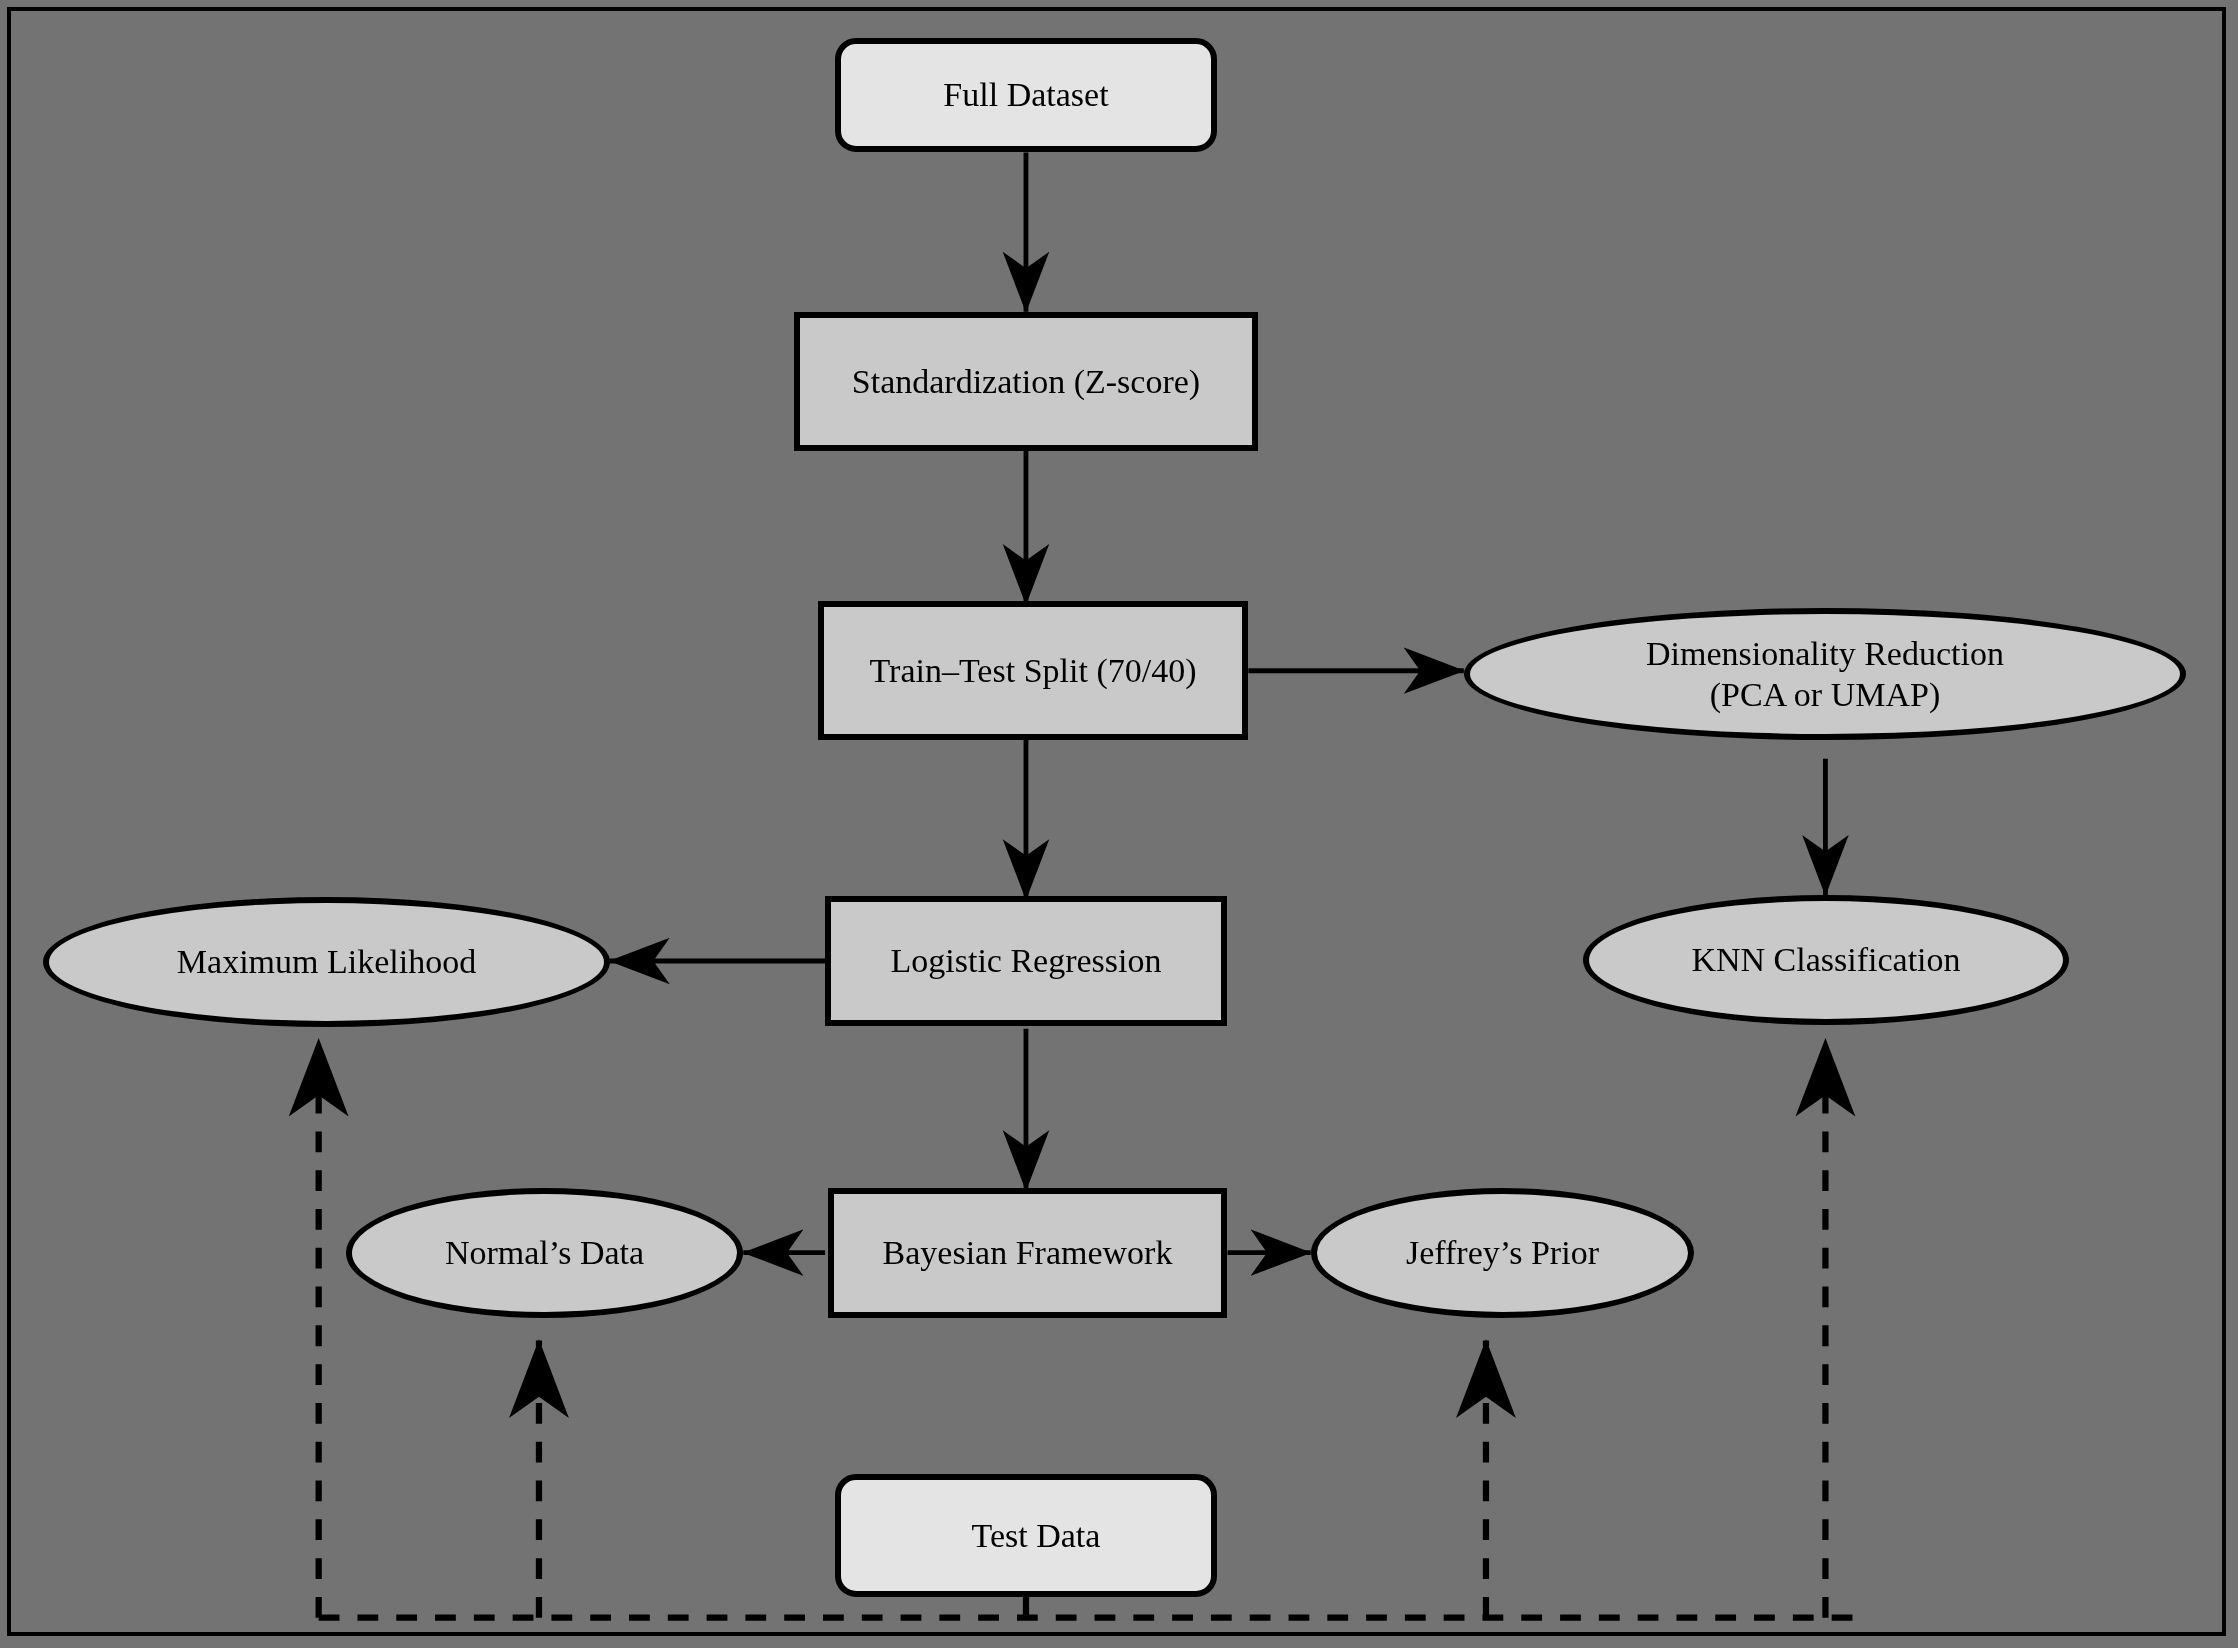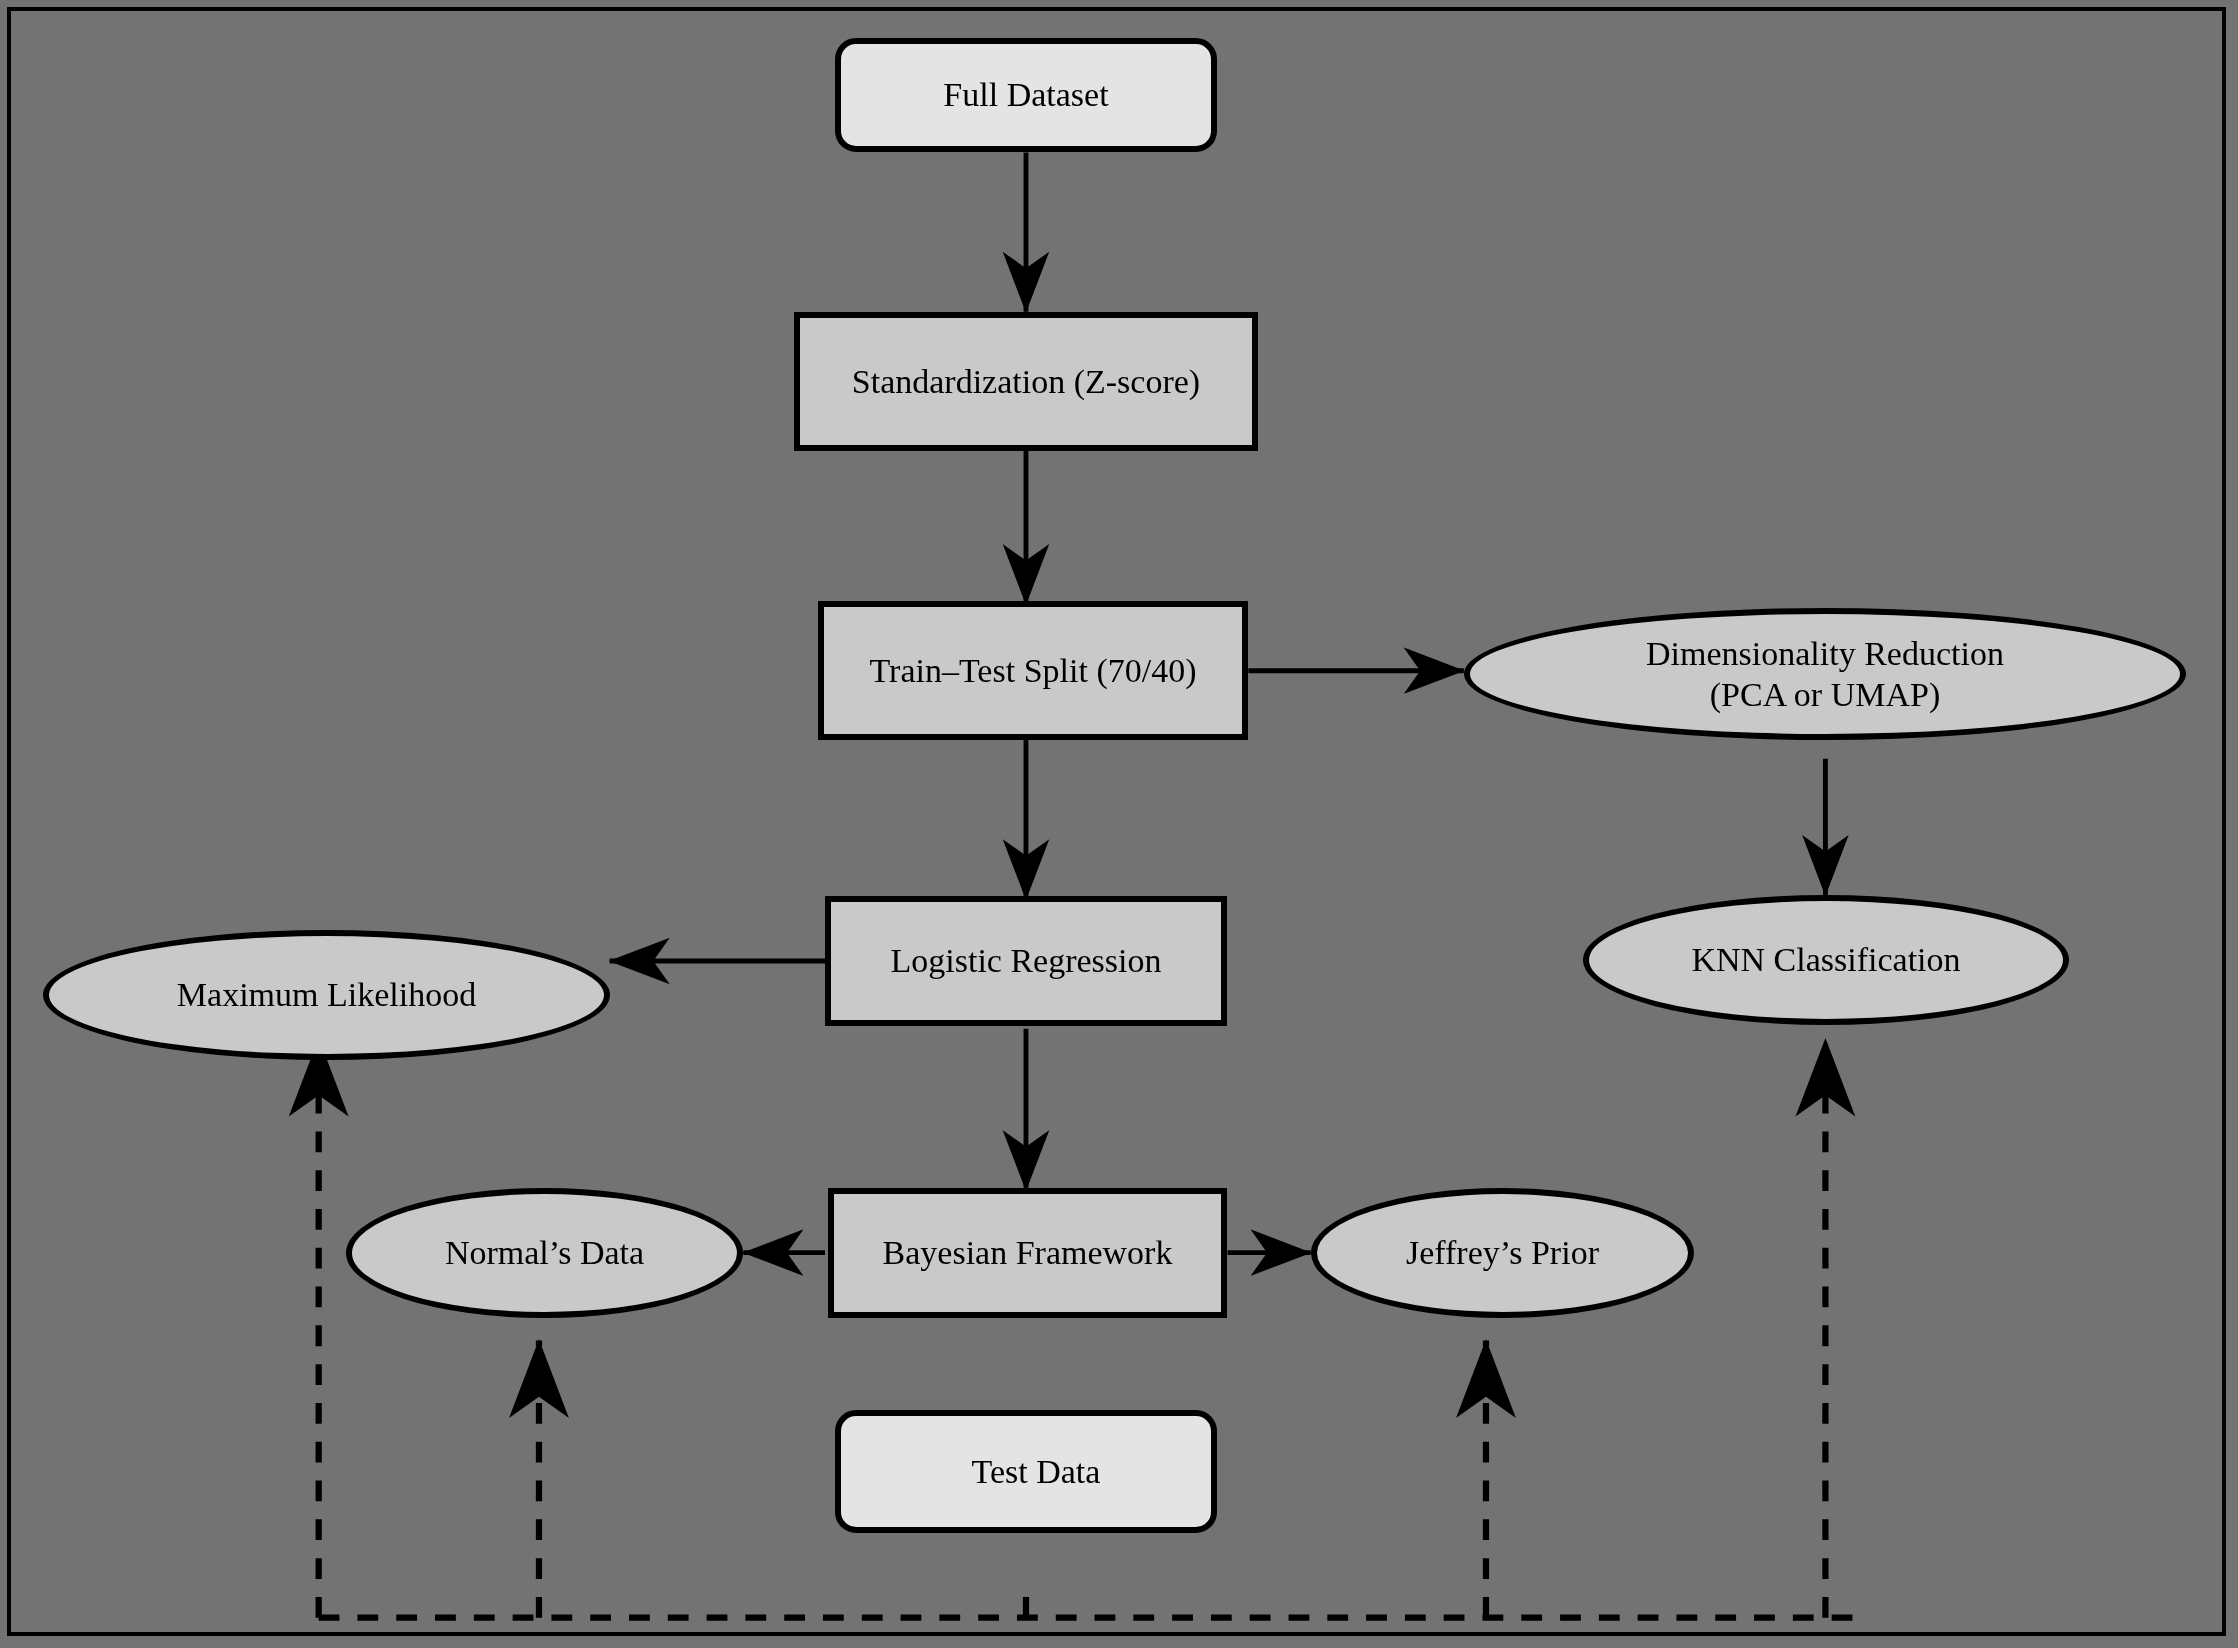--- a/index.html
+++ b/index.html
@@ -117,38 +117,38 @@
     <span class="node-label">
       <span>Dimensionality Reduction</span><br>
       <span>(PCA or UMAP)</span>
     </span>
   </div>
 
   <div class="node node-rect" style="left:825px; top:896px; width:402px; height:130px;font-family:Liberation Serif, serif;">
     <span class="node-label">Logistic Regression</span>
   </div>
 
-  <div class="node node-ellipse" style="left:43px; top:930px; width:567px; height:130px;font-family:Liberation Serif, serif;">
+  <div class="node node-ellipse" style="left:43px; top:897px; width:567px; height:130px;font-family:Liberation Serif, serif;">
     <span class="node-label">Maximum Likelihood</span>
   </div>
 
   <div class="node node-ellipse" style="left:1583px; top:895px; width:486px; height:130px;">
     <span class="node-label">KNN Classification</span>
   </div>
 
   <div class="node node-rect" style="left:828px; top:1188px; width:399px; height:130px;">
     <span class="node-label">Bayesian Framework</span>
   </div>
 
   <div class="node node-ellipse" style="left:346px; top:1188px; width:397px; height:130px;">
     <span class="node-label">Normal’s Data</span>
   </div>
 
   <div class="node node-ellipse" style="left:1311px; top:1188px; width:383px; height:130px;">
     <span class="node-label">Jeffrey’s Prior</span>
   </div>
 
-  <div class="node node-rounded" style="left:835px; top:1410px; width:382px; height:123px;padding-left:20px;">
+  <div class="node node-rounded" style="left:835px; top:1474px; width:382px; height:123px;padding-left:20px;">
     <span class="node-label">Test Data</span>
   </div>
 
 </div>
 
 
 </body></html>

